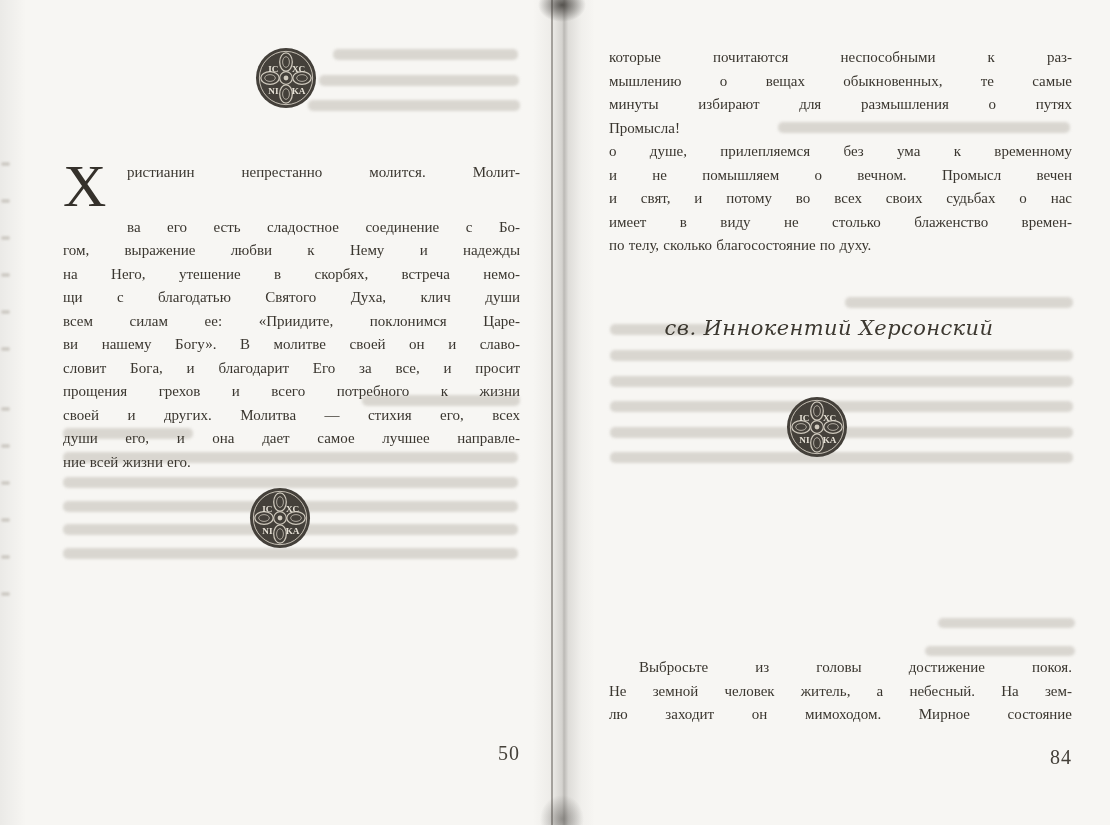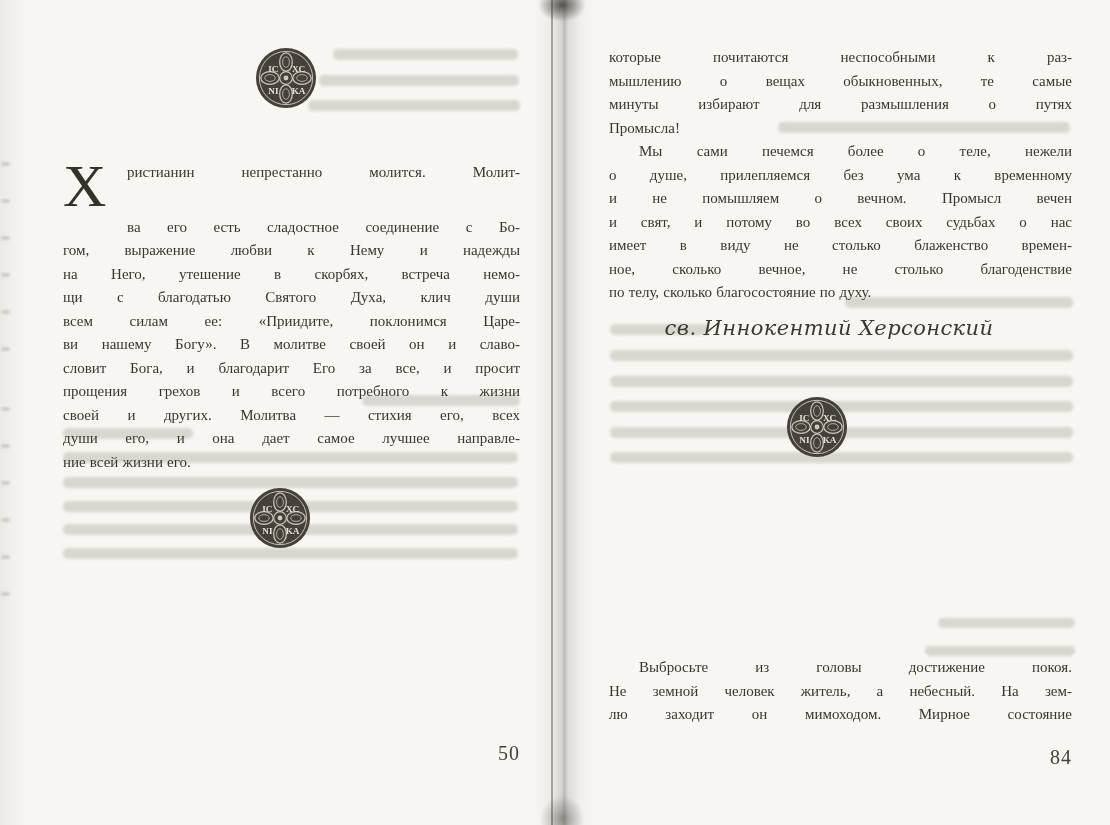--- a/index.html
+++ b/index.html
@@ -151,26 +151,24 @@
   <div class="pageno" style="left:63px;top:742px;width:457px">50</div>
 
   <div class="col" style="left:609px;top:46px;width:463px">
     <div class="line">которые почитаются неспособными к раз-</div>
     <div class="line">мышлению о вещах обыкновенных, те самые</div>
     <div class="line">минуты избирают для размышления о путях</div>
     <div class="line end">Промысла!</div>
   </div>
 
   <div class="col" style="left:609px;top:140px;width:463px">
-    <div class="line fi">Мы сами печемся более о теле, нежели</div>
     <div class="line">о душе, прилепляемся без ума к временному</div>
     <div class="line">и не помышляем о вечном. Промысл вечен</div>
     <div class="line">и свят, и потому во всех своих судьбах о нас</div>
     <div class="line">имеет в виду не столько блаженство времен-</div>
-    <div class="line">ное, сколько вечное, не столько благоденствие</div>
     <div class="line end">по телу, сколько благосостояние по духу.</div>
   </div>
 
   <div class="sig" style="left:609px;top:316px;width:440px">св. Иннокентий Херсонский</div>
 
   <div class="medallion" style="left:786px;top:396px">
     <svg viewBox="0 0 64 64" width="62" height="62">
       <circle cx="32" cy="32" r="31" fill="#44403a"></circle>
       <circle cx="32" cy="32" r="27.5" fill="none" stroke="#c9c3b8" stroke-width="1"></circle>
       <ellipse cx="32" cy="15.5" rx="6.5" ry="9.5" fill="none" stroke="#cfc9bd" stroke-width="1.3"></ellipse>

